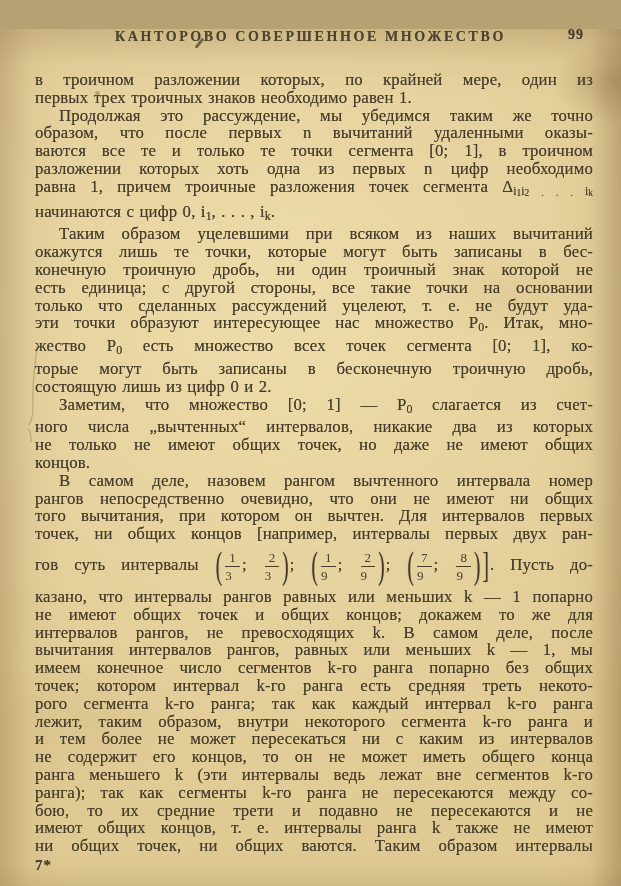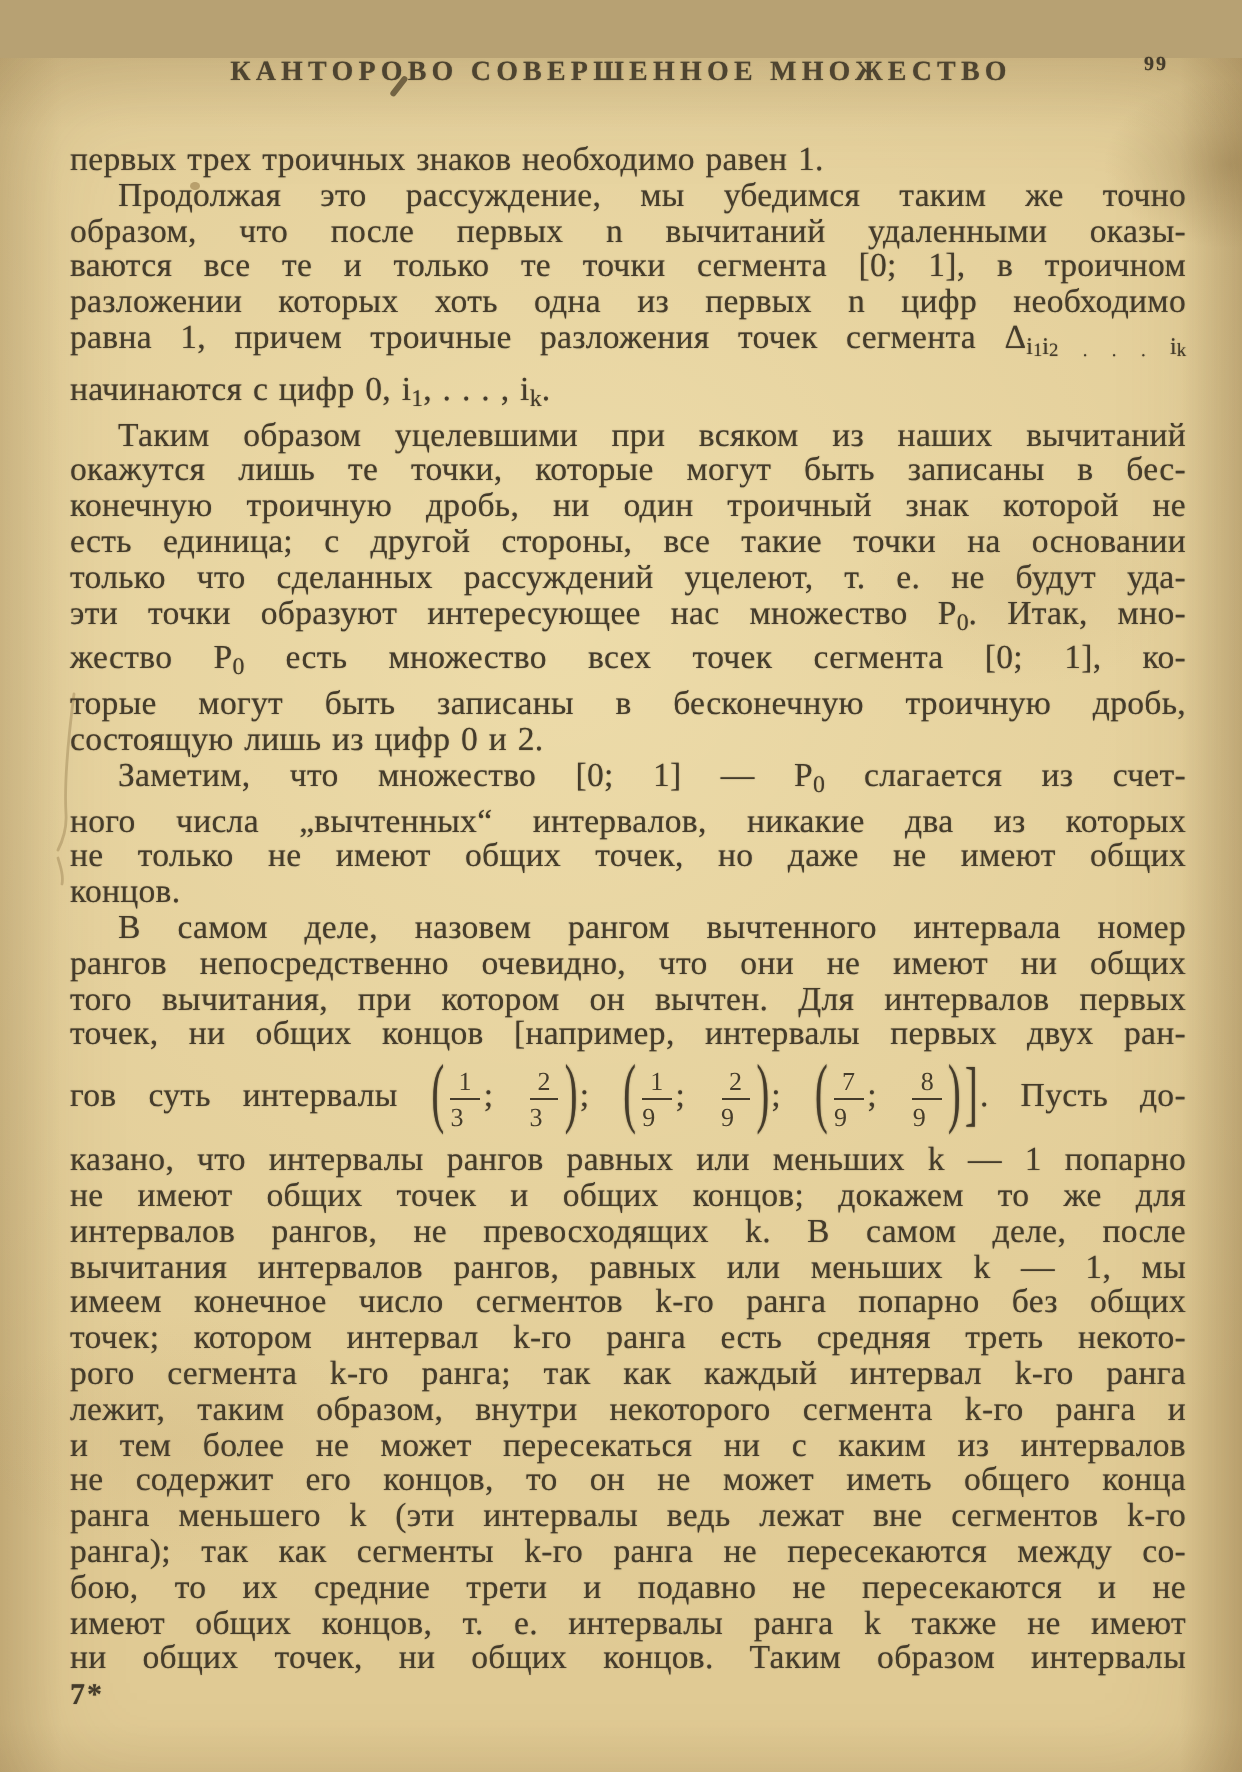--- a/index.html
+++ b/index.html
@@ -19,21 +19,21 @@
     box-shadow: inset 0 0 55px 8px rgba(112,84,38,.22);
   }
   .header{position:relative;margin:29px 35px 0 35px;height:17px;}
   .running-title{
     display:block;text-align:center;
     font-size:14px;font-weight:700;letter-spacing:2.6px;
     color:#4e4430;text-shadow:0 0 .6px rgba(78,68,48,.6);
   }
   .page-number{
     position:absolute;right:2px;top:-2px;
-    font-size:10px;font-weight:700;letter-spacing:1px;
+    font-size:14px;font-weight:700;letter-spacing:1px;
     text-shadow:0 0 .6px rgba(78,68,48,.6);
   }
   .text-block{margin:25px 28px 0 35px;width:558px;}
   .line{
     font-size:16.8px;line-height:17.8px;letter-spacing:.15px;word-spacing:1px;
     text-align:justify;text-align-last:justify;
     text-shadow:0 0 .6px rgba(69,60,43,.65);
   }
   .line.end{text-align-last:left;}
   .line.ind{text-indent:24px;}
@@ -61,20 +61,21 @@
   <svg class="crease" viewBox="0 0 18 100">
     <path d="M13 2 C 10 25, 8 45, 9 62 C 9.5 70, 7 76, 5 80 M5 84 C 6 88, 8 92, 7 97" fill="none" stroke="rgba(120,92,50,.55)" stroke-width="1.4" stroke-linecap="round"></path>
   </svg>
 
   <div class="header">
     <span class="running-title">КАНТОРОВО СОВЕРШЕННОЕ МНОЖЕСТВО</span>
     <span class="page-number">99</span>
   </div>
 
   <div class="text-block">
+      <div class="line"><span>в троичном разложении которых, по крайней мере, один из</span></div>
       <div class="line end"><span>первых трех троичных знаков </span><span class="it">необходимо</span><span> равен 1.</span></div>
       <div class="line ind"><span>Продолжая это рассуждение, мы убедимся таким же точно</span></div>
       <div class="line"><span>образом, что после первых </span><span class="it">n</span><span> вычитаний удаленными оказы-</span></div>
       <div class="line"><span>ваются все те и только те точки сегмента [0; 1], в троичном</span></div>
       <div class="line"><span>разложении которых хоть одна из первых </span><span class="it">n</span><span> цифр необходимо</span></div>
       <div class="line"><span>равна 1, причем троичные разложения точек сегмента Δ</span><span class="it sb">i</span><span class="sb2">1</span><span class="it sb">i</span><span class="sb2">2</span><span class="sb2"> . . . </span><span class="it sb">i</span><span class="it sb2">k</span></div>
       <div class="line end"><span>начинаются с цифр 0, </span><span class="it">i</span><span class="sb">1</span><span>, . . . , </span><span class="it">i</span><span class="it sb">k</span><span>.</span></div>
       <div class="line ind"><span>Таким образом уцелевшими при </span><span class="it">всяком</span><span> из наших вычитаний</span></div>
       <div class="line"><span>окажутся </span><span class="it">лишь</span><span> те точки, которые </span><span class="it">могут быть</span><span> записаны в бес-</span></div>
       <div class="line"><span>конечную троичную дробь, ни один троичный знак которой не</span></div>
@@ -100,18 +101,18 @@
       <div class="line"><span>имеем конечное число сегментов </span><span class="it">k</span><span>-го ранга попарно без общих</span></div>
       <div class="line"><span>точек; котором интервал </span><span class="it">k</span><span>-го ранга есть средняя треть некото-</span></div>
       <div class="line"><span>рого сегмента </span><span class="it">k</span><span>-го ранга; так как каждый интервал </span><span class="it">k</span><span>-го ранга</span></div>
       <div class="line"><span>лежит, таким образом, внутри некоторого сегмента </span><span class="it">k</span><span>-го ранга и</span></div>
       <div class="line"><span>и тем более не может пересекаться ни с каким из интервалов</span></div>
       <div class="line"><span>не содержит его концов, то он не может иметь общего конца</span></div>
       <div class="line"><span>ранга меньшего </span><span class="it">k</span><span> (эти интервалы ведь лежат вне сегментов </span><span class="it">k</span><span>-го</span></div>
       <div class="line"><span>ранга); так как сегменты </span><span class="it">k</span><span>-го ранга не пересекаются между со-</span></div>
       <div class="line"><span>бою, то их средние трети и подавно не пересекаются и не</span></div>
       <div class="line"><span>имеют общих концов, т. е. интервалы ранга </span><span class="it">k</span><span> также не имеют</span></div>
-      <div class="line"><span>ни общих точек, ни общих концов. Таким образом интервалы</span></div>
+      <div class="line"><span>ни общих точек, ни общих ваются. Таким образом интервалы</span></div>
     </div>
 
   <div class="footer">7*</div>
 
 </div>
 
 </body></html>

